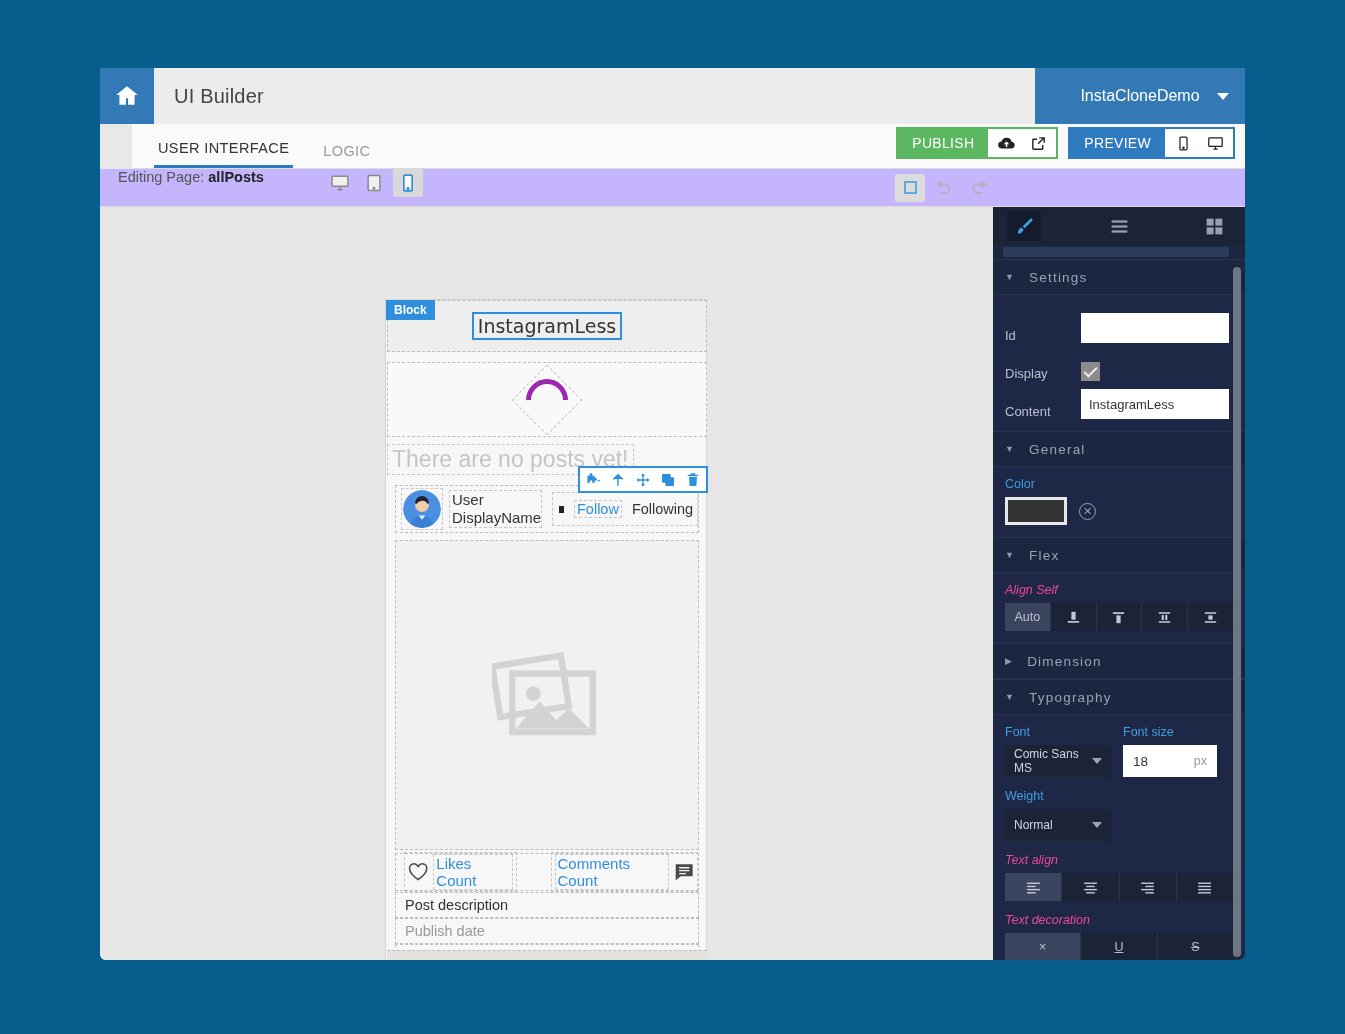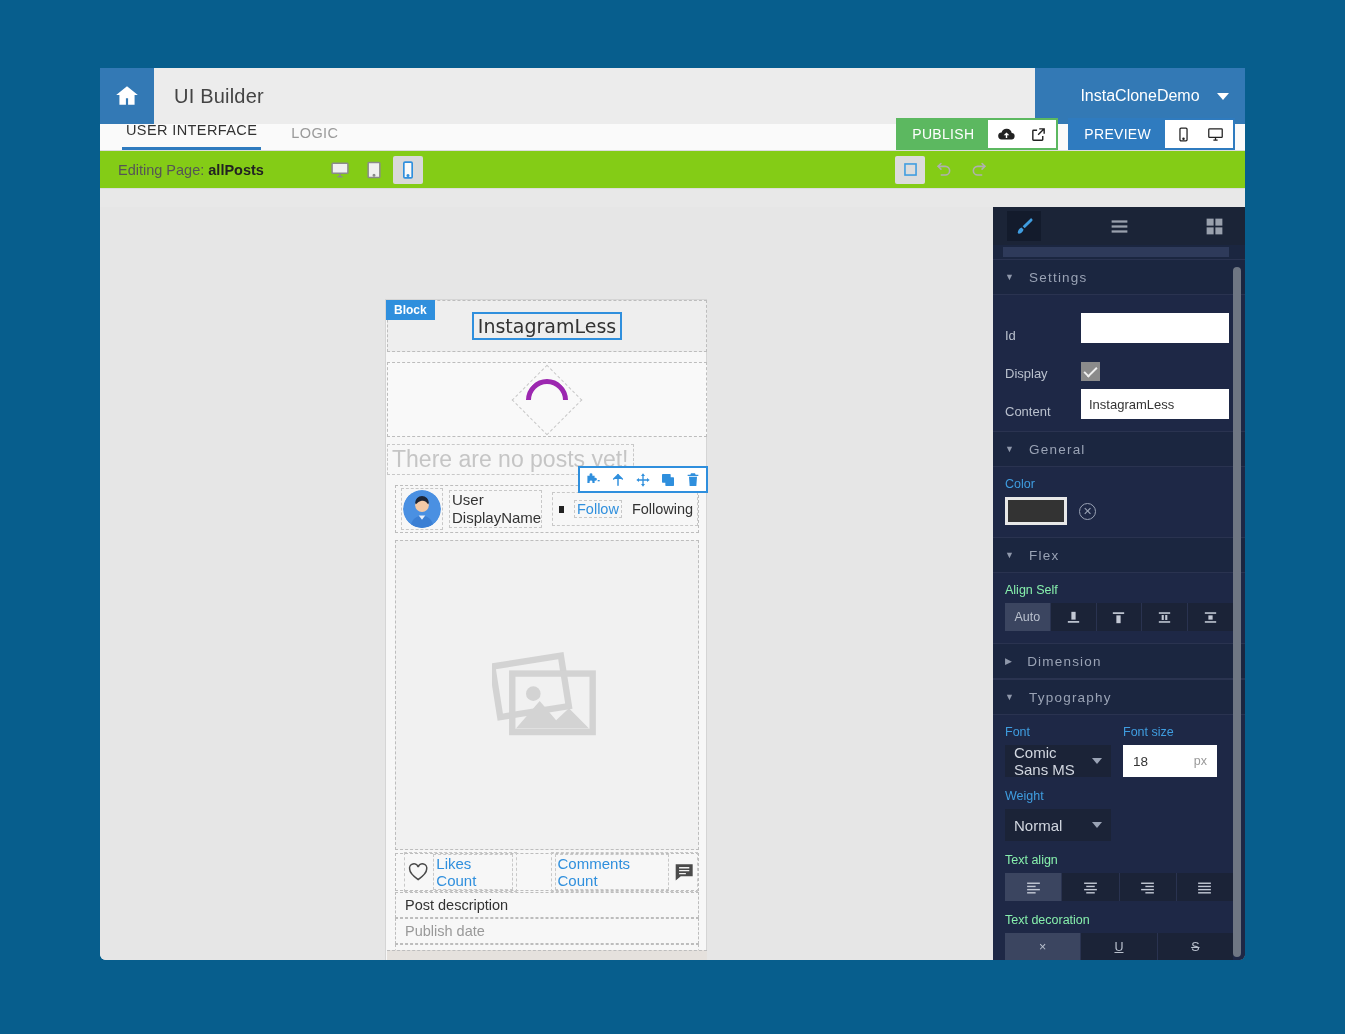--- a/index.html
+++ b/index.html
@@ -38,22 +38,22 @@
     position: relative; font-size: 16px; cursor: pointer;
   }
   #project-chip .caret {
     position: absolute; right: 16px; top: 50%; margin-top: -3px;
     width: 0; height: 0; border-left: 6px solid transparent;
     border-right: 6px solid transparent; border-top: 7px solid #fff;
   }
 
   
   #tabs-row {
-    position: relative; height: 27px; background: #fafafa;
-    border-bottom: 1px solid #dcdcdc; display: flex; align-items: flex-end;
+    position: relative; height: 45px; background: #fafafa;
+    border-bottom: 1px solid #dcdcdc; display: flex; align-items: flex-end; margin-left: 32px;
   }
   .tab {
     padding: 0 4px 9px 4px; margin-left: 22px; font-size: 14.5px;
     color: #9a9a9a; cursor: pointer; letter-spacing: .4px;
   }
   .tab.active { color: #333; border-bottom: 3px solid #2f7bbf; }
   .tab:not(.active) { margin-left: 26px; }
 
   #action-buttons {
     position: absolute; right: 10px; top: 50%; margin-top: -19px;
@@ -67,22 +67,22 @@
   .act-icons {
     display: flex; align-items: center; background: #fff; padding: 0 5px; gap: 6px;
   }
   .act-icons .ico { width: 26px; height: 26px; display: flex; align-items: center; justify-content: center; cursor: pointer; }
   .act-icons .ico svg { width: 17px; height: 17px; }
   #publish-grp { background: #5cb860; border: 2px solid #5cb860; }
   #preview-grp { background: #2f7bbf; border: 2px solid #2f7bbf; }
 
   
   #editor-toolbar {
-    position: relative; height: 38px; background: #84cc16;
-    border-bottom: 1px solid #dcdcdc; display: flex; align-items: center; gap: 47px;
+    position: relative; height: 38px; background: #c4b5fd;
+    border-bottom: 1px solid #dcdcdc; display: flex;  gap: 47px;
   }
   #editing-label { margin-left: 18px; font-size: 14.5px; color: #555; }
   #editing-label b { color: #222; }
   #device-switch { display: flex; margin-left: 14px; gap: 4px; }
   .dev-btn {
     width: 30px; height: 28px; display: flex; align-items: center; justify-content: center;
     cursor: pointer; border-radius: 2px;
   }
   .dev-btn.active { background: #d9d9d9; }
   .dev-btn svg { width: 20px; height: 20px; }
@@ -256,21 +256,21 @@
   }
   .checkbox {
     width: 19px; height: 19px; background: #8b8b8b; position: relative; cursor: pointer;
   }
   .checkbox::after {
     content: ""; position: absolute; left: 6px; top: 2px; width: 5px; height: 11px;
     border: solid #f0f0f0; border-width: 0 2.5px 2.5px 0; transform: rotate(45deg);
   }
 
   .prop-label { color: #3f9de0; font-size: 12.5px; margin-bottom: 6px; }
-  .prop-label.muted { color: #86efac; }
+  .prop-label.muted { color: #ec4899; font-style: italic; }
 
   #color-row { display: flex; align-items: center; gap: 12px; }
   #color-swatch {
     width: 62px; height: 28px; background: #333333; border: 3px solid #e8e8e8; cursor: pointer;
   }
   #color-clear {
     width: 17px; height: 17px; border: 1.5px solid #9aa3b5; border-radius: 50%;
     color: #9aa3b5; font-size: 11px; display: flex; align-items: center; justify-content: center;
     cursor: pointer; line-height: 1;
   }
@@ -281,21 +281,21 @@
     display: flex; align-items: center; justify-content: center;
     color: #b9c0cd; font-size: 12.5px; cursor: pointer;
   }
   .btn-group .gb:last-child { border-right: none; }
   .btn-group .gb.active { background: #3b4560; }
   .btn-group .gb svg { width: 17px; height: 17px; }
 
   .two-col { display: flex; gap: 12px; }
   .select-box {
     background: #1b2337; height: 32px; width: 106px; display: flex; align-items: center;
-    justify-content: space-between; padding: 0 9px; color: #d2d7e0; font-size: 15px; cursor: pointer;
+    justify-content: space-between; padding: 0 9px; color: #d2d7e0; font-size: 12px; cursor: pointer;
   }
   .select-box .sc { width: 0; height: 0; border-left: 5px solid transparent; border-right: 5px solid transparent; border-top: 6px solid #9aa3b5; }
   .num-box {
     background: #fff; height: 32px; width: 94px; display: flex; align-items: center;
     justify-content: space-between; padding: 0 10px;
   }
   .num-box .nv { color: #333; font-size: 13.5px; }
   .num-box .nu { color: #999; font-size: 12.5px; }
 
   #panel-scroll {

